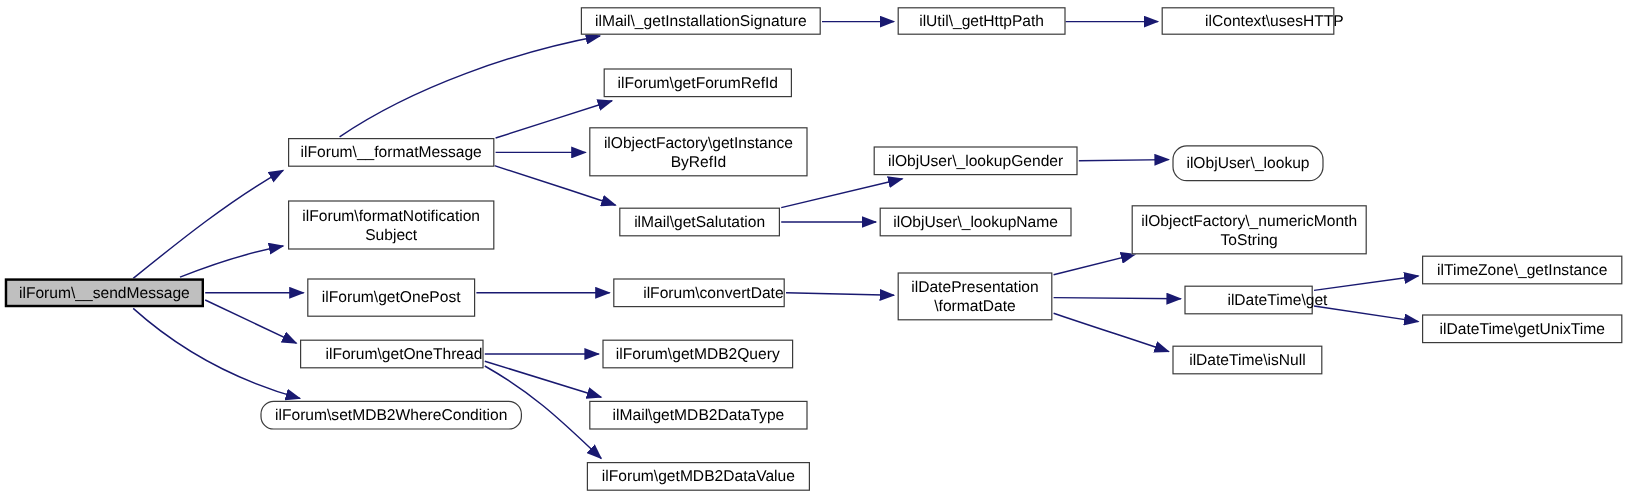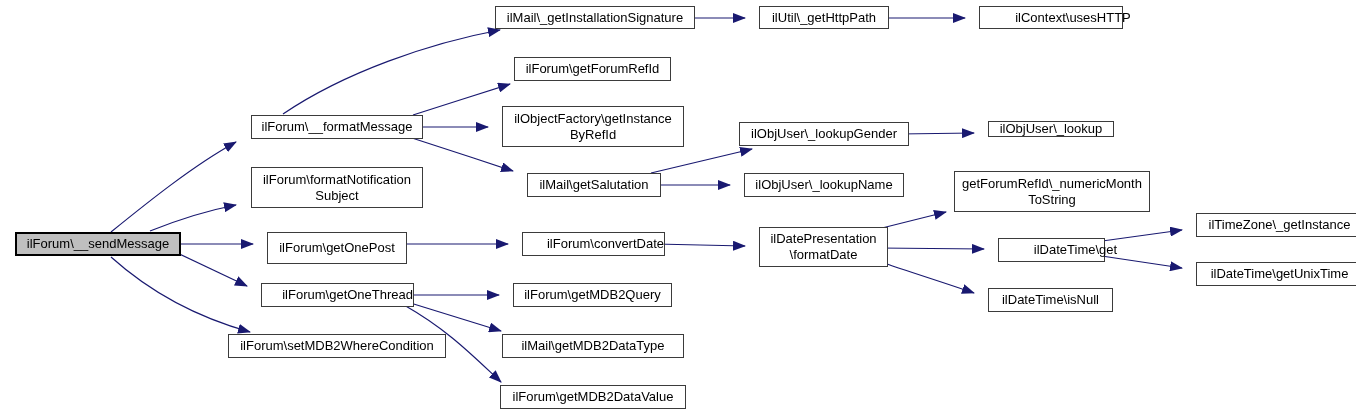--- a/index.html
+++ b/index.html
@@ -6,21 +6,21 @@
   .canvas{
     position:relative;width:1356px;height:416px;background:#ffffff;overflow:hidden;
     font-family:"Liberation Sans","DejaVu Sans",sans-serif;
   }
   svg.edge-layer{position:absolute;left:0;top:0;width:1356px;height:416px;}
   .edge{fill:none;stroke:var(--edge,#191970);stroke-width:1.2px;}
   .node{
     position:absolute;box-sizing:border-box;background:#ffffff;
     border:1px solid #3b3b3b;color:#000000;
     display:flex;flex-direction:column;align-items:center;justify-content:center;
-    font-size:13px;line-height:16px;text-align:center;white-space:nowrap;cursor:pointer;margin-left:11px;
+    font-size:13px;line-height:16px;text-align:center;white-space:nowrap;cursor:pointer;
   }
   .node.highlight{background:var(--root-fill,#bfbfbf);border:2px solid #000000;}
 </style>
 </head>
 <body>
 
 <div class="canvas">
   <svg class="edge-layer" id="edges" viewBox="0 0 1356 416" xmlns="http://www.w3.org/2000/svg">
     <defs>
       <marker id="arrow" markerUnits="userSpaceOnUse" markerWidth="14" markerHeight="10" refX="12" refY="5" orient="auto">
@@ -62,21 +62,21 @@
       <div class="node" style="left: 240px; top: 167px; width: 172px; height: 41px;">
         <div>ilForum\formatNotification</div>
         <div>Subject</div>
       </div>
       <div class="node" style="left: 256px; top: 232px; width: 140px; height: 32px;">
         <div>ilForum\getOnePost</div>
       </div>
       <div class="node" style="left: 250px; top: 283px; width: 153px; height: 24px; align-items: flex-end;">
         <div>ilForum\getOneThread</div>
       </div>
-      <div class="node" style="left: 217px; top: 334px; width: 218px; height: 24px;">
+      <div class="node" style="left: 217px; top: 334px; width: 218px; height: 24px; border-radius: 11px;">
         <div>ilForum\setMDB2WhereCondition</div>
       </div>
       <div class="node" style="left: 484px; top: 6px; width: 200px; height: 23px;">
         <div>ilMail\_getInstallationSignature</div>
       </div>
       <div class="node" style="left: 503px; top: 57px; width: 157px; height: 24px;">
         <div>ilForum\getForumRefId</div>
       </div>
       <div class="node" style="left: 491px; top: 106px; width: 182px; height: 41px;">
         <div>ilObjectFactory\getInstance</div>
@@ -90,41 +90,41 @@
       </div>
       <div class="node" style="left: 502px; top: 283px; width: 159px; height: 24px;">
         <div>ilForum\getMDB2Query</div>
       </div>
       <div class="node" style="left: 491px; top: 334px; width: 182px; height: 24px;">
         <div>ilMail\getMDB2DataType</div>
       </div>
       <div class="node" style="left: 489px; top: 385px; width: 186px; height: 24px;">
         <div>ilForum\getMDB2DataValue</div>
       </div>
-      <div class="node" style="left: 748px; top: 6px; width: 130px; height: 23px;">
+      <div class="node" style="left: 748px; top: 6px; width: 140px; height: 23px;">
         <div>ilUtil\_getHttpPath</div>
       </div>
       <div class="node" style="left: 728px; top: 122px; width: 170px; height: 24px;">
         <div>ilObjUser\_lookupGender</div>
       </div>
       <div class="node" style="left: 733px; top: 173px; width: 160px; height: 24px;">
         <div>ilObjUser\_lookupName</div>
       </div>
       <div class="node" style="left: 748px; top: 227px; width: 129px; height: 40px;">
         <div>ilDatePresentation</div>
         <div>\formatDate</div>
       </div>
       <div class="node" style="left: 968px; top: 6px; width: 144px; height: 23px; padding-left: 44px;">
         <div>ilContext\usesHTTP</div>
       </div>
-      <div class="node" style="left: 977px; top: 121px; width: 126px; height: 16px;">
+      <div class="node" style="left: 977px; top: 121px; width: 126px; height: 30px; border-radius: 12px;">
         <div>ilObjUser\_lookup</div>
       </div>
       <div class="node" style="left: 943px; top: 171px; width: 196px; height: 41px;">
-        <div>getForumRefId\_numericMonth</div>
+        <div>ilObjectFactory\_numericMonth</div>
         <div>ToString</div>
       </div>
       <div class="node" style="left: 987px; top: 238px; width: 107px; height: 24px; padding-left: 48px;">
         <div>ilDateTime\get</div>
       </div>
       <div class="node" style="left: 977px; top: 288px; width: 125px; height: 24px;">
         <div>ilDateTime\isNull</div>
       </div>
       <div class="node" style="left: 1185px; top: 213px; width: 167px; height: 24px;">
         <div>ilTimeZone\_getInstance</div>

